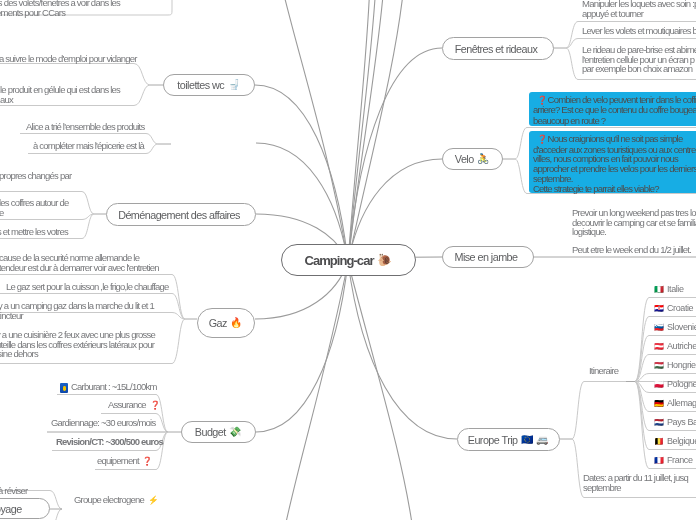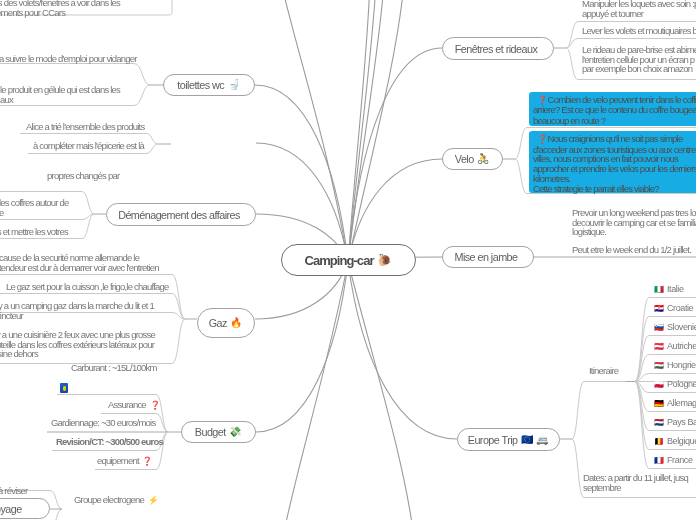--- a/index.html
+++ b/index.html
@@ -154,21 +154,21 @@
 <div class="leaf " style="left:0px;top:85px;">
       <span class="ln"><span>le produit en gélule qui est dans les</span></span>
       <span class="ln"><span>aux</span></span>
     </div>
 <div class="leaf " style="left:26px;top:122px;">
       <span class="ln"><span>Alice a trié l'ensemble des produits</span></span>
     </div>
 <div class="leaf " style="left:33px;top:141px;">
       <span class="ln"><span>à compléter mais l'épicerie est là</span></span>
     </div>
-<div class="leaf " style="left:-1px;top:171px;padding-left:48px;">
+<div class="leaf " style="left:-1px;top:171px;">
       <span class="ln"><span>propres changés par</span></span>
     </div>
 <div class="leaf " style="left:-1px;top:198px;">
       <span class="ln"><span>les coffres autour de</span></span>
       <span class="ln"><span>e</span></span>
     </div>
 <div class="leaf " style="left:-10px;top:227px;">
       <span class="ln"><span>res et mettre les votres</span></span>
     </div>
 <div class="leaf " style="left:-1px;top:253px;">
@@ -180,21 +180,21 @@
     </div>
 <div class="leaf " style="left:-2px;top:301px;">
       <span class="ln"><span>y a un camping gaz dans la marche du lit et 1</span></span>
       <span class="ln"><span>tincteur</span></span>
     </div>
 <div class="leaf " style="left:-4px;top:330px;">
       <span class="ln"><span>y a une cuisinière 2 feux avec une plus grosse</span></span>
       <span class="ln"><span>uteille dans les coffres extérieurs latéraux pour</span></span>
       <span class="ln"><span>isine dehors</span></span>
     </div>
-<div class="leaf " style="left:71px;top:363px;">
+<div class="leaf " style="left:71px;top:382px;">
       <span class="ln"><span>Carburant : ~15L/100km</span></span>
     </div>
 <span class="fuelicon" style="left:60px;top:383px"></span>
 <div class="leaf " style="left:108px;top:400px;">
       <span class="ln"><span>Assurance</span><span class="q">❓</span></span>
     </div>
 <div class="leaf " style="left:51px;top:418px;">
       <span class="ln"><span>Gardiennage: ~30 euros/mois</span></span>
     </div>
 <div class="leaf " style="left:56px;top:437px;font-weight:bold;">
@@ -224,21 +224,21 @@
 <div class="leaf hl" style="left:529px;top:92px;width:175px;height:34px;padding:3px 0 0 4px;line-height:10.4px;">
       <span class="ln"><span class="q">❓</span><span>Combien de velo peuvent tenir dans le coffre</span></span>
       <span class="ln"><span>arriere? Est ce que le contenu du coffre bougeait</span></span>
       <span class="ln"><span>beaucoup en route ?</span></span>
     </div>
 <div class="leaf hl" style="left:529px;top:131px;width:175px;height:62px;padding:3px 0 0 4px;line-height:9.7px;">
       <span class="ln"><span class="q">❓</span><span>Nous craignions qu'il ne soit pas simple</span></span>
       <span class="ln"><span>d'acceder aux zones touristiques ou aux centres</span></span>
       <span class="ln"><span>villes, nous comptions en fait pouvoir nous</span></span>
       <span class="ln"><span>approcher et prendre les velos pour les derniers</span></span>
-      <span class="ln"><span>kilometres.</span></span>
+      <span class="ln"><span>septembre.</span></span>
       <span class="ln"><span>Cette strategie te parrait elles viable?</span></span>
     </div>
 <div class="leaf " style="left:572px;top:208px;">
       <span class="ln"><span>Prevoir un long weekend pas tres loin a</span></span>
       <span class="ln"><span>decouvrir le camping car et se familiaris</span></span>
       <span class="ln"><span>logistique.</span></span>
     </div>
 <div class="leaf " style="left:572px;top:245px;">
       <span class="ln"><span>Peut etre le week end du 1/2 juillet.</span></span>
     </div>

